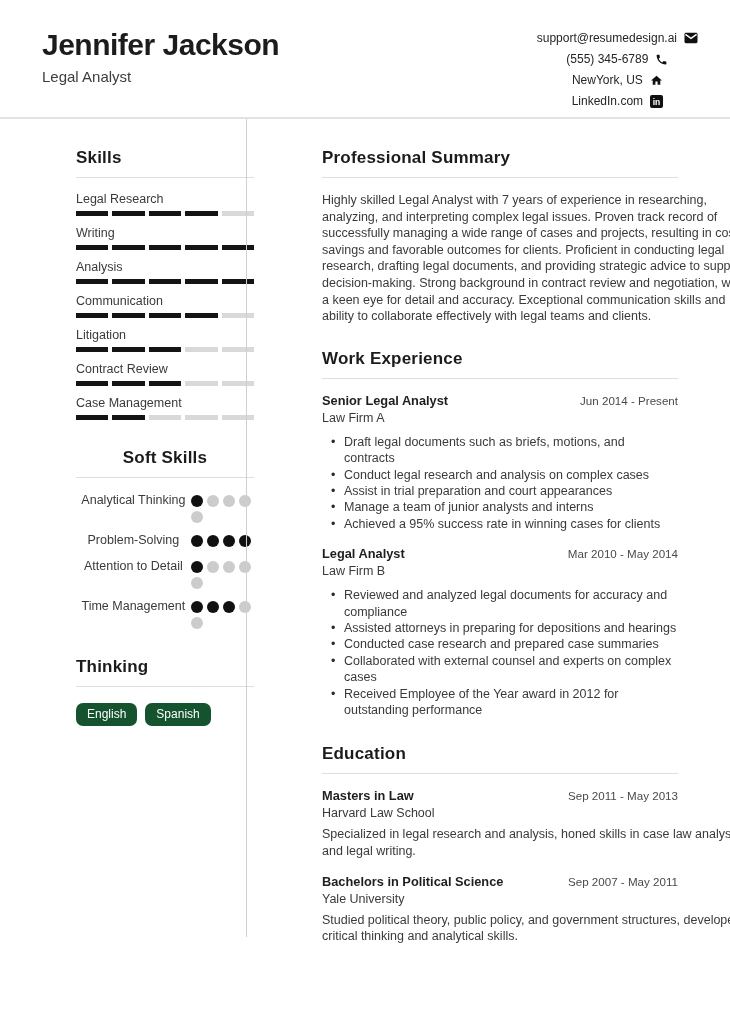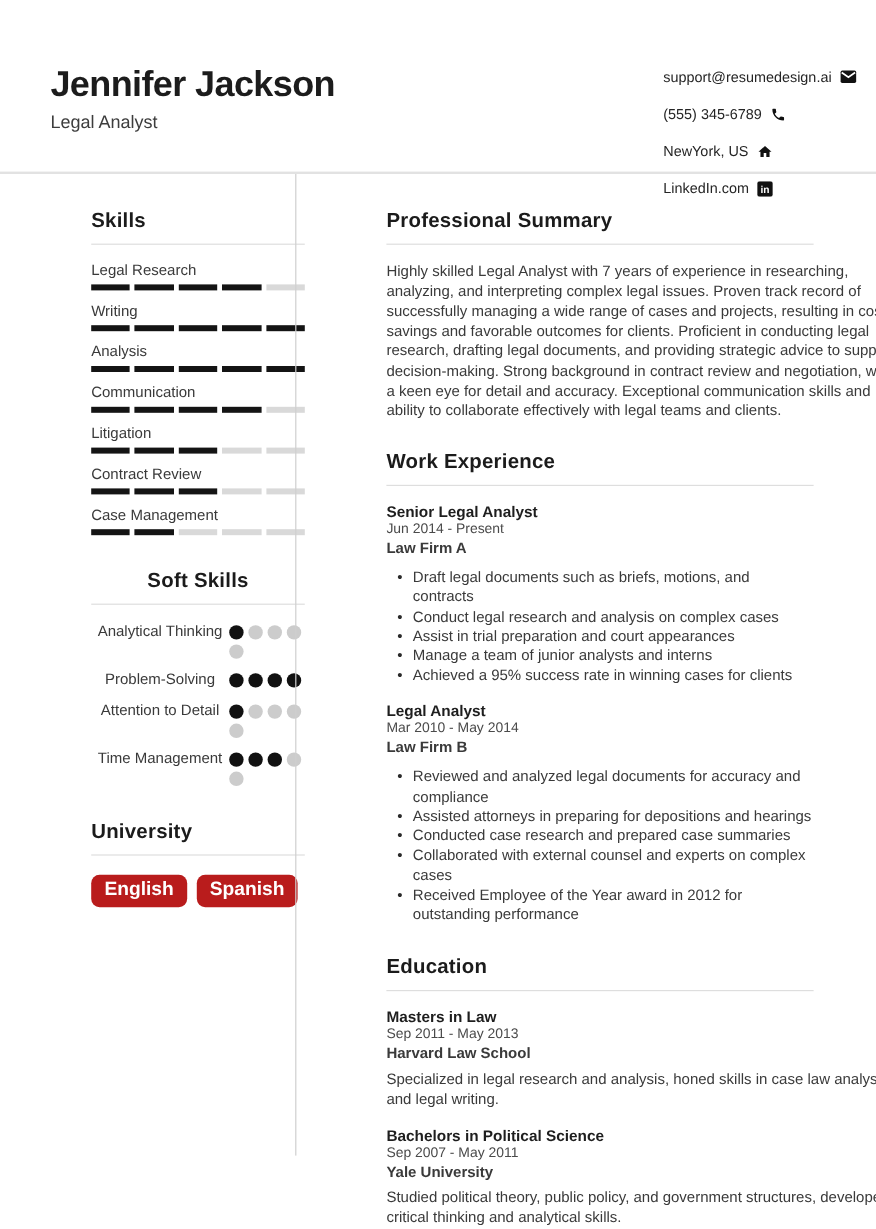--- a/index.html
+++ b/index.html
@@ -5,24 +5,24 @@
   * { margin:0; padding:0; box-sizing:border-box; }
   html,body { background:#ffffff; }
   body {
     width:730px; height:1024px; position:relative; overflow:hidden;
     font-family:"Liberation Sans", sans-serif; color:#3a3a3a;
   }
   .page { width:730px; height:1024px; position:relative; background:#fff; }
 
   
   .header { display:flex; justify-content:space-between; align-items:flex-start;
-            padding:28px 16px 0 42px; height:117px;margin-top:26px; }
+            padding:28px 32px 0 42px; height:117px; }
   .identity .name { font-size:30px; font-weight:700; color:#1c1c1c; letter-spacing:-0.5px; line-height:1.1; }
   .identity .role { font-size:15px; color:#3d3d3d; margin-top:7px; }
-  .contact { display:flex; flex-direction:column; align-items:flex-start; gap:17px; padding-top:3px; }
+  .contact { display:flex; flex-direction:column; align-items:center; gap:7px; padding-top:3px; }
   .contact-item { display:flex; align-items:center; gap:7px; font-size:12px; color:#252525; cursor:pointer; }
   .contact-item svg { display:block; }
   .header-rule { position:absolute; top:117px; left:0; width:730px; height:2px; background:#e2e2e2; }
 
   
   .columns { display:flex;margin-left:44px; }
   .vertical-rule { position:absolute; left:246px; top:119px; width:1px; height:818px; background:#cfcfcf; }
   .left-col  { width:246px; padding:31px 36px 0 32px; }
   .right-col { width:420px; padding:31px 32px 0 32px; }
 
@@ -43,32 +43,32 @@
   .softskills-list { margin-top:14px; }
   .softskill-item { display:flex; align-items:flex-start; margin-bottom:9px; }
   .softskill-name { width:116px; font-size:12.5px; color:#3a3a3a; line-height:1.35; }
   .dots { width:64px; display:flex; flex-wrap:wrap; gap:4px; padding-top:3px; }
   .dots .dot { width:12px; height:12px; border-radius:50%; background:#cccccc; }
   .dots .dot.filled { background:#111111; }
 
   
   .languages-section { margin-top:28px; }
   .pill-row { margin-top:16px; display:flex; gap:8px; }
-  .pill { background:#b91c1c; color:#ffffff; font-size:16px; font-weight:700;
+  .pill { background:#14532d; color:#ffffff; font-size:12px; font-weight:400;
           padding:4px 11px 5px; border-radius:7px; }
 
   
   .summary-text { margin-top:14px; font-size:12.5px; line-height:16.6px; color:#3a3a3a; width:424px; }
 
   .experience-section { margin-top:24px; }
   .job { margin-top:14px; }
-  .entry-head { display:flex; justify-content:space-between; align-items:baseline;flex-direction:column; }
+  .entry-head { display:flex; justify-content:space-between; align-items:baseline; }
   .entry-title { font-size:12.8px; font-weight:700; color:#1e1e1e; }
   .entry-dates { font-size:11.6px; color:#4a4a4a; }
-  .entry-sub { font-size:12.5px; color:#3a3a3a; margin-top:3px;font-weight:bold; }
+  .entry-sub { font-size:12.5px; color:#3a3a3a; margin-top:3px; }
   .bullet-list { list-style:none; margin:9px 0 2px 0; }
   .bullet-list li { position:relative; padding-left:22px; font-size:12.5px; line-height:16.4px; color:#3a3a3a; }
   .bullet-list li::before { content:"•"; position:absolute; left:9px; top:0; color:#2a2a2a; }
 
   .education-section { margin-top:26px; }
   .school { margin-top:14px; }
   .school-desc { margin-top:6px; font-size:12.5px; line-height:16.6px; color:#3a3a3a; width:424px; }
 </style>
 </head>
 <body>
@@ -241,21 +241,21 @@
                 <span class="dot filled"></span>
                 <span class="dot filled"></span>
                 <span class="dot"></span>
                 <span class="dot"></span>
               </div>
           </div>
         </div>
       </div>
 
       <div class="languages-section">
-        <div class="section-heading">University</div>
+        <div class="section-heading">Thinking</div>
         <div class="heading-rule"></div>
         <div class="pill-row">
           <span class="pill">English</span>
           <span class="pill">Spanish</span>
         </div>
       </div>
 
     </div>
 
     <div class="right-col">

